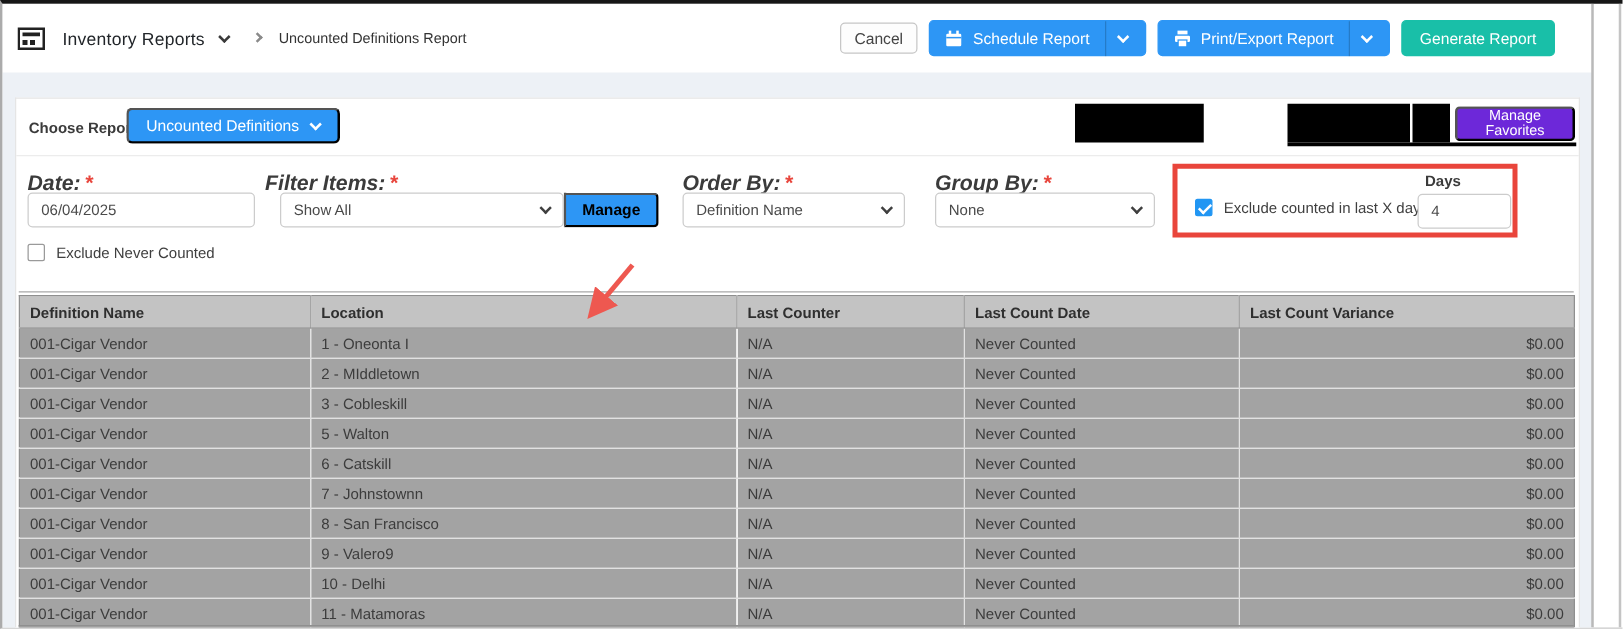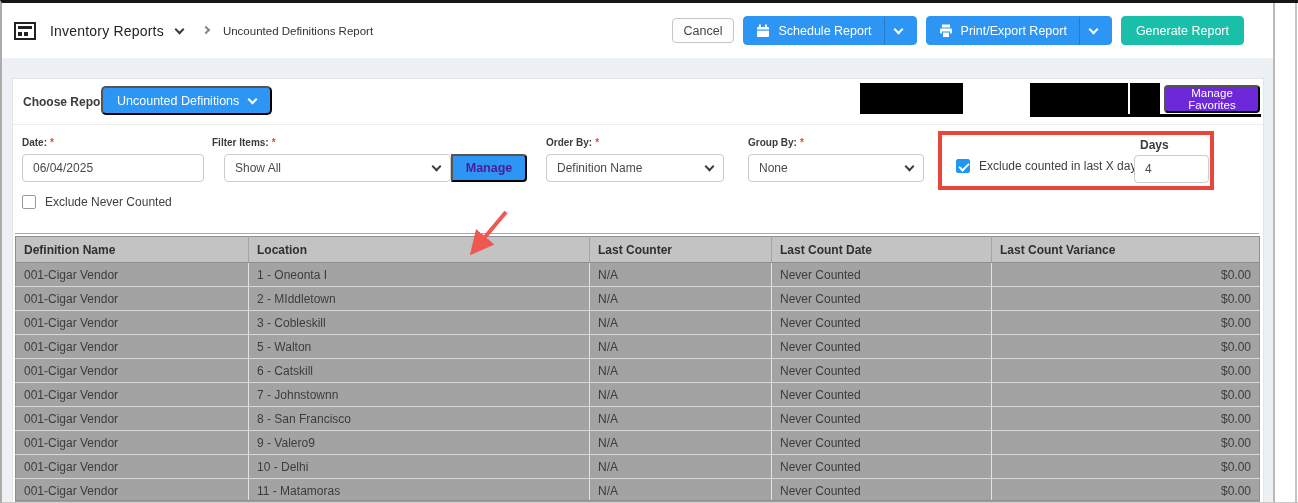--- a/index.html
+++ b/index.html
@@ -46,30 +46,30 @@
   .rb1 { left:847px; top:4px;  width:103px; height:31px; }
   .rb2 { left:1017px; top:4px; width:98px;  height:31px; }
   .rb3 { left:1117px; top:4px; width:30px;  height:31px; }
   .rb-line { left:1017px; top:35px; width:231px; height:3px; }
   .fav-btn { position:absolute; left:1151px; top:6px; width:96px; height:28px; background:#6d28d9;
              color:#fff; font-size:11.5px; border-radius:4px; display:flex; align-items:center;
              justify-content:center; cursor:pointer; }
   .row-divider { position:absolute; left:0; top:45px; width:100%; height:1px; background:#ececec; }
 
   
-  .f-label { position:absolute; font-size:10px; font-weight:bold; color:#3b3b3b; top:58px; }
+  .f-label { position:absolute; font-size:17px; font-weight:bold; color:#3b3b3b; top:58px;font-style:italic; }
   .req { color:#e8453c; margin-left:3px; font-weight:bold; }
   .input, .select { position:absolute; top:75px; height:28px; border:1px solid #ccc; border-radius:4px;
                     background:#fff; font-size:12px; color:#4a4a4a; display:flex; align-items:center;
                     padding:0 10px; }
   .select { cursor:pointer; justify-content:space-between; }
   .select .dchev { width:7px; height:7px; border-right:2.5px solid #3f3f3f;
                    border-bottom:2.5px solid #3f3f3f; transform:rotate(45deg); margin-top:-4px; }
   .manage-btn { position:absolute; left:438px; top:75px; width:76px; height:28px; background:#2d96f5;
-                color:#4c1d95; font-size:12.5px; font-weight:bold; border-radius:0 4px 4px 0;
+                color:#000000; font-size:12.5px; font-weight:bold; border-radius:0 4px 4px 0;
                 display:flex; align-items:center; justify-content:center; cursor:pointer; }
   .checkbox { width:14px; height:14px; border:1px solid #9a9a9a; border-radius:2px; background:#fff;
               flex:none; position:relative; cursor:pointer; }
   .checkbox.checked { background:#2196f3; border-color:#2196f3; }
   .checkbox.checked::after { content:""; position:absolute; left:4px; top:1px; width:4px; height:8px;
               border-right:2px solid #fff; border-bottom:2px solid #fff; transform:rotate(45deg); }
   .cb-row { position:absolute; display:flex; align-items:center; gap:9px; font-size:12px; color:#3f3f3f; }
   .exclude-never { left:9px; top:116px; }
   .hl-box { position:absolute; left:925px; top:52px; width:276px; height:59px;
             border:4px solid #e9453b; }

